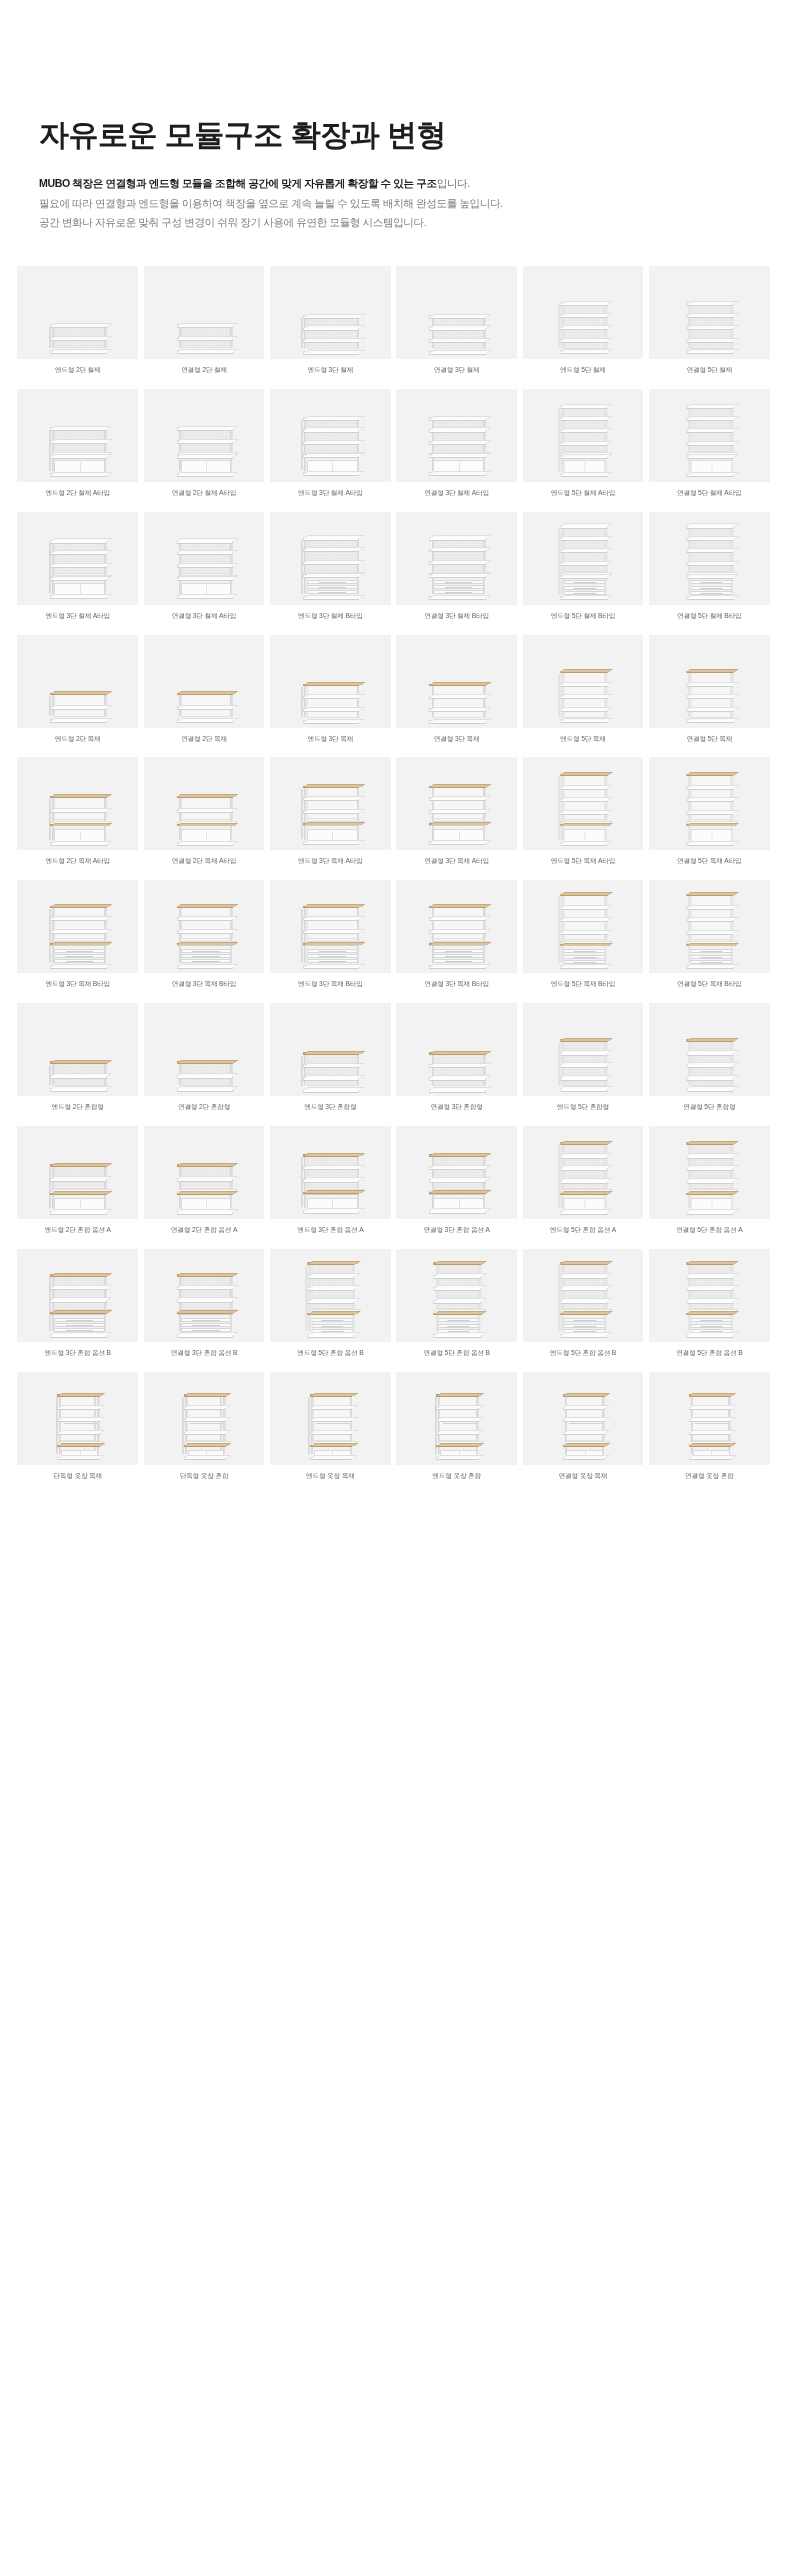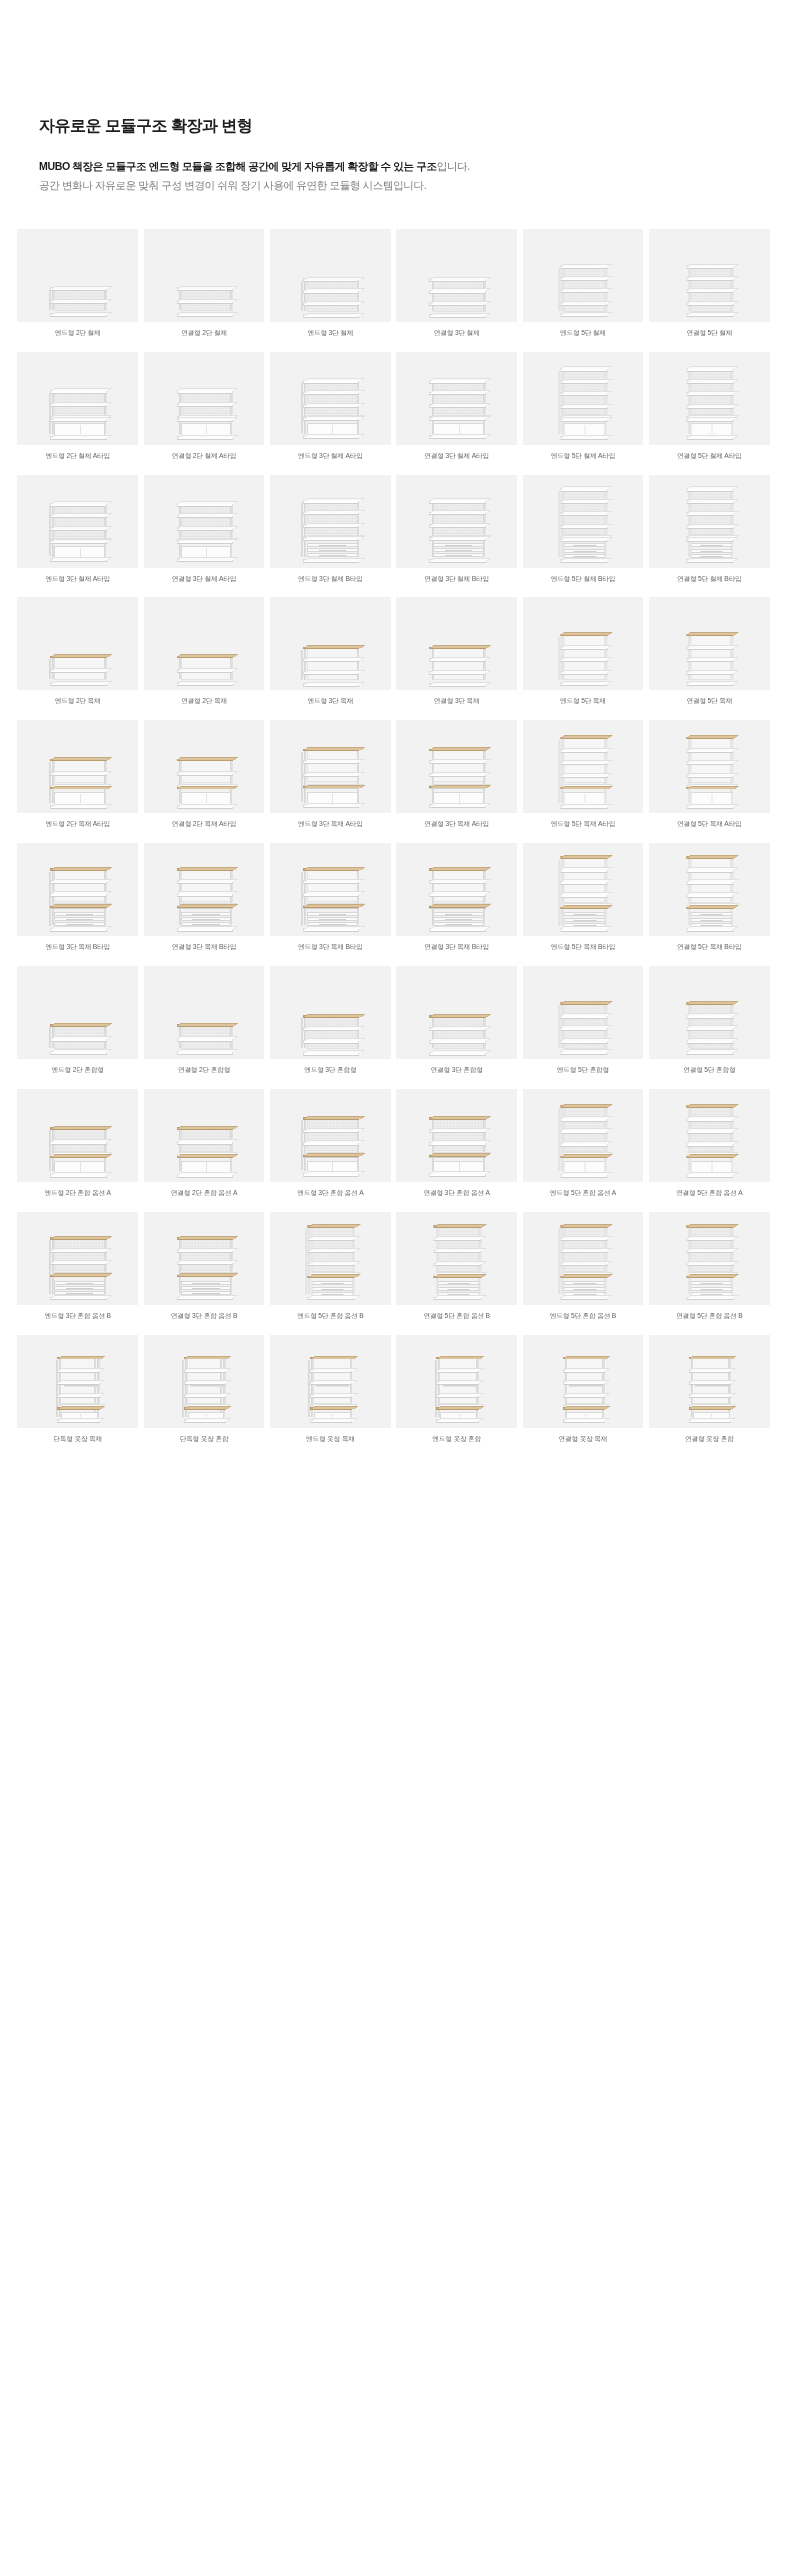--- a/index.html
+++ b/index.html
@@ -16,21 +16,21 @@
     min-height: 2576px;
     background: #ffffff;
     position: relative;
     overflow: hidden;
   }
 
   
   .header { padding: 116px 0 0 39px; }
 
   .page-title {
-    font-size: 16px;
+    font-size: 30px;
     font-weight: bold;
     color: #1d1d1d;
     letter-spacing: -0.5px;
     margin: 0 0 20.5px 0;
     line-height: 1.25;
   }
 
   .desc-block { margin: 0; }
 
   .desc-line {
@@ -186,22 +186,23 @@
 </head>
 <body>
 
 <div class="page">
 
   <div class="header">
     <h1 class="page-title">자유로운 모듈구조 확장과 변형</h1>
 
     <div class="desc-block">
       <p class="desc-line lead">
-        <span class="em">MUBO 책장은 모듈구조 엔드형 모듈을 조합해 공간에 맞게 자유롭게 확장할 수 있는 구조</span><span>입니다.</span>
+        <span class="em">MUBO 책장은 연결형과 엔드형 모듈을 조합해 공간에 맞게 자유롭게 확장할 수 있는 구조</span><span>입니다.</span>
       </p>
+      <p class="desc-line">필요에 따라 연결형과 엔드형을 이용하여 책장을 옆으로 계속 늘릴 수 있도록 배치해 완성도를 높입니다.</p>
       <p class="desc-line">공간 변화나 자유로운 맞춰 구성 변경이 쉬워 장기 사용에 유연한 모듈형 시스템입니다.</p>
     </div>
   </div>
 
   <div class="grid-wrap" id="grid-wrap">
       <div class="grid-row">
         <div class="cell">
           <div class="thumb">
             <div class="f" style="width: 58px; height: 27px;">
               <div class="back" style="left: 5.5px; right: 0px; top: 2.4px; height: 23.6px;"></div>

